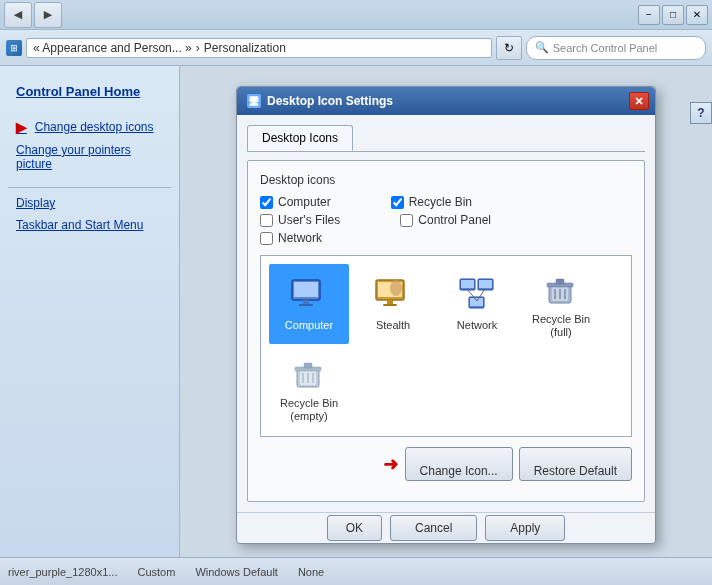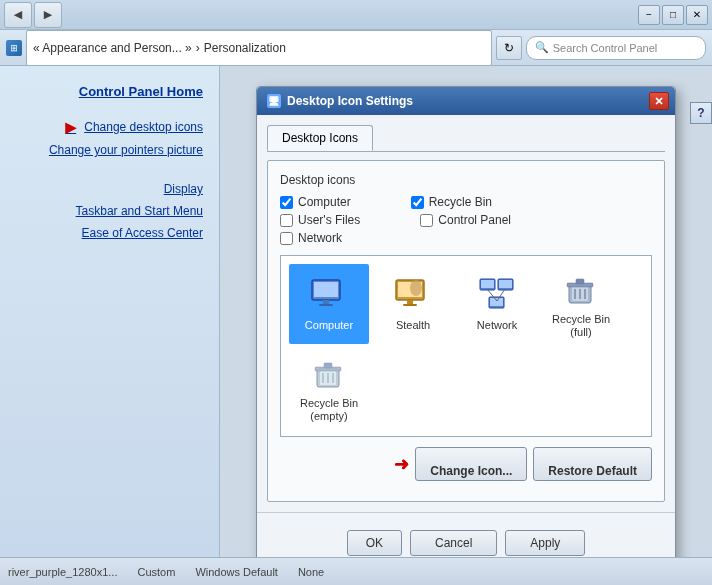--- a/index.html
+++ b/index.html
@@ -81,21 +81,21 @@
       display: flex;
       align-items: center;
       justify-content: center;
       cursor: pointer;
       font-size: 11px;
       color: #444;
     }
 
     .address-path {
       flex: 1;
-      height: 36px;
+      height: 20px;
       background: white;
       border: 1px solid #9ab0c4;
       border-radius: 2px;
       display: flex;
       align-items: center;
       padding: 0 6px;
       font-size: 12px;
       color: #333;
       gap: 4px;
     }
@@ -141,28 +141,27 @@
 
     
     .main-content {
       display: flex;
       flex: 1;
       overflow: hidden;
     }
 
     
     .sidebar {
-      width: 220px;
+      width: 180px;
       background: linear-gradient(to bottom, #d8e8f4 0%, #c8d8ec 100%);
       border-right: 1px solid #a0b8cc;
       padding: 10px 0;
       display: flex;
       flex-direction: column;
       position: relative;
-      align-items: flex-end;
     }
 
     .sidebar-item {
       padding: 4px 16px;
       cursor: pointer;
       color: #003399;
       text-decoration: underline;
       font-size: 12px;
       display: flex;
       align-items: center;
@@ -413,37 +412,36 @@
 
     .dialog-btn {
       height: 24px;
       padding: 16px 14px;
       background: linear-gradient(to bottom, #f0f4f8, #d8e0ea);
       border: 1px solid #8090a4;
       border-radius: 3px;
       cursor: pointer;
       font-size: 12px;
       color: #333;
-      font-weight: bold;
     }
 
     .allow-themes-row {
       display: flex;
       align-items: center;
       gap: 5px;
       font-size: 12px;
       color: #333;
       margin-top: 6px;
     }
 
     .dialog-footer {
       display: flex;
       justify-content: center;
       gap: 8px;
-      padding: 17px;
+      padding: 2px;
       border-top: 1px solid #c0ccd8;
     }
 
     .footer-btn {
       height: 26px;
       padding: 0 24px;
       background: linear-gradient(to bottom, #f0f4f8, #d8e0ea);
       border: 1px solid #8090a4;
       border-radius: 3px;
       cursor: pointer;
@@ -519,23 +517,20 @@
         <span>Change your pointers picture</span>
       </div>
 
       <hr class="see-also-divider">
 
       <div class="sidebar-item">
         <span>Display</span>
       </div>
       <div class="sidebar-item">
         <span>Taskbar and Start Menu</span>
-      </div>
-      <div class="sidebar-item">
-        <span>Ease of Access Center</span>
       </div>
     </div>
 
     <div class="content-pane">
 
       <div class="help-btn">?</div>
 
       <div class="dialog-overlay">
         <div class="dialog">
 

